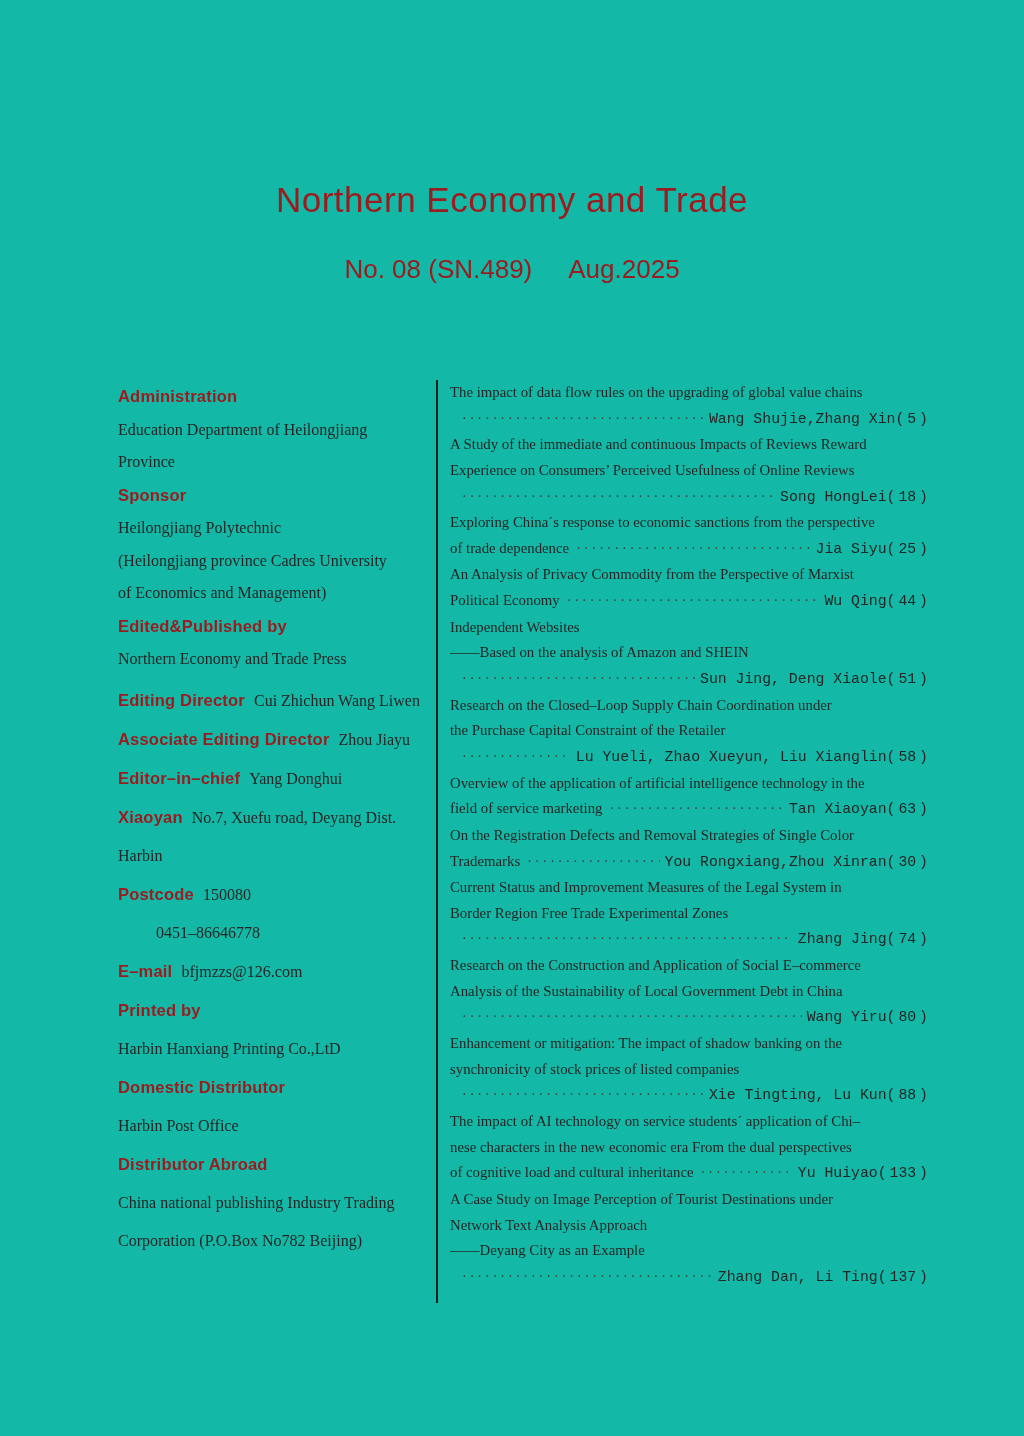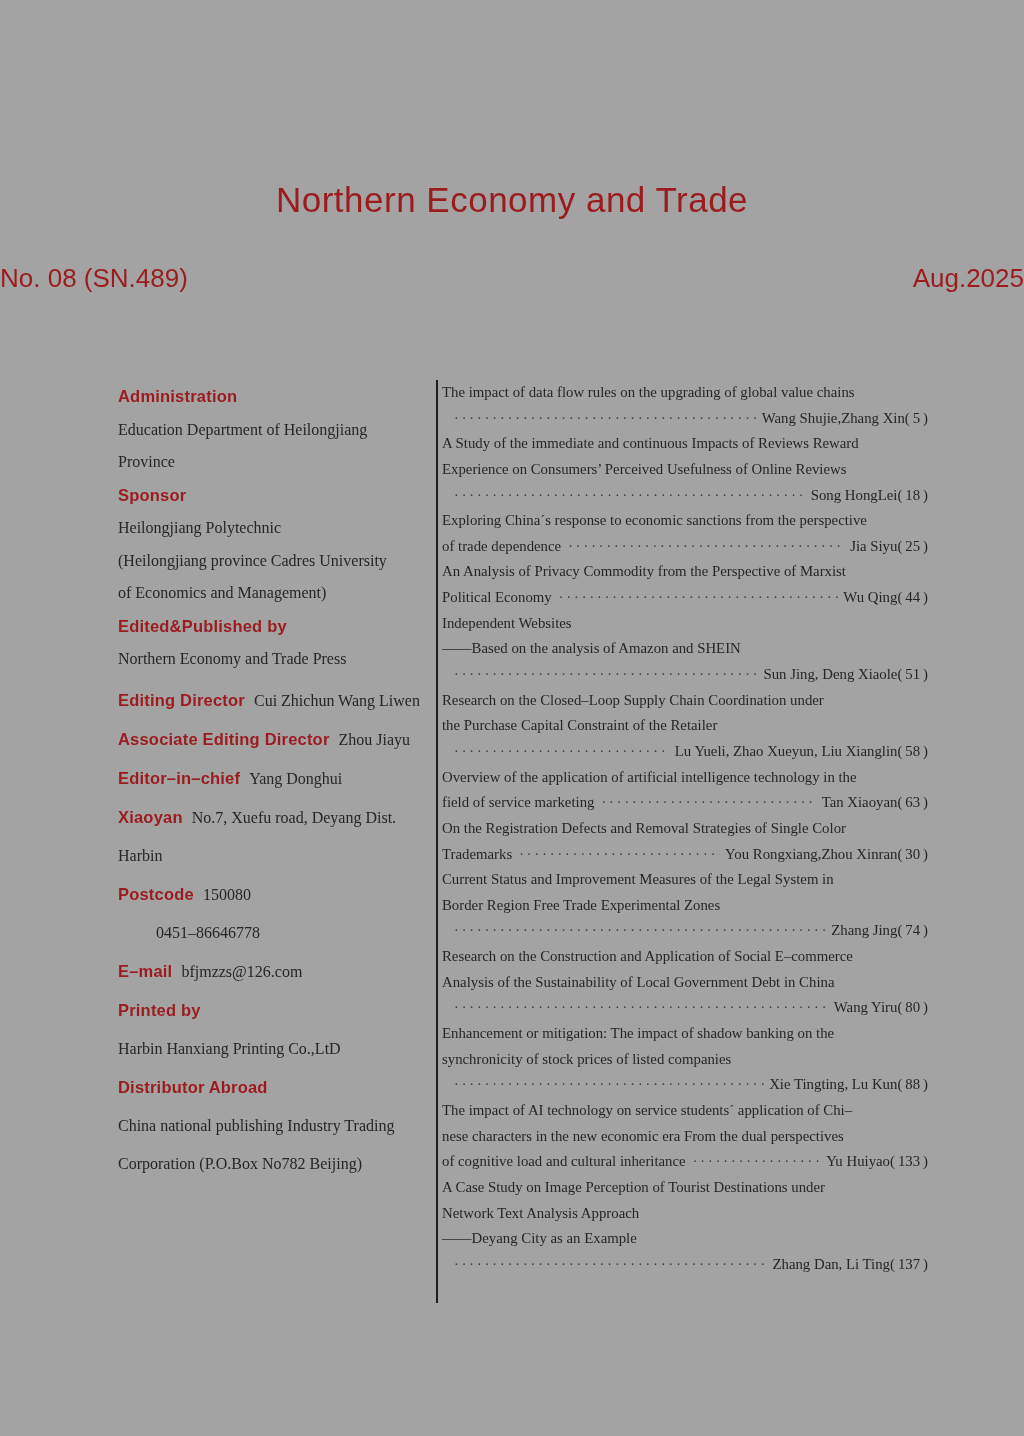--- a/index.html
+++ b/index.html
@@ -1,45 +1,45 @@
 <!DOCTYPE html>
 <html style="--accent: #9b1b1e; --ink: #262626; --divider: #1d1d1d;"><head>
 <meta charset="utf-8">
 <style>
   :root { --accent:#9b1b1e; --ink:#262626; --divider:#1d1d1d; }
   html,body{margin:0;padding:0;background:#ffffff;}
   .page{
-    position:relative;width:1024px;height:1436px;background:#a3a3a3;overflow:hidden;
+    position:relative;width:1024px;height:1436px;background:#14b8a6;overflow:hidden;
     font-family:"Liberation Serif",serif;color:var(--ink);
   }
   
   .masthead{position:absolute;top:180px;left:0;width:100%;text-align:center;
     color:var(--accent);font-family:"Liberation Sans",sans-serif;}
   .masthead-title{font-size:35px;font-weight:400;letter-spacing:.5px;}
-  .masthead-issue{margin-top:43px;font-size:26px;display:flex;justify-content:space-between;gap:36px;}
+  .masthead-issue{margin-top:34px;font-size:26px;display:flex;justify-content:center;gap:36px;}
   
   .main{position:absolute;top:380px;left:118px;width:810px;display:flex;align-items:flex-start;}
   .info{width:318px;flex:none;}
   .v-divider{width:2px;height:923px;background:var(--divider);flex:none;}
-  .toc{flex:1 1 auto;min-width:0;padding-left:4px;font-size:14.8px;}
+  .toc{flex:1 1 auto;min-width:0;padding-left:12px;font-size:14.8px;}
   
   .info-row{line-height:32.5px;font-size:16px;white-space:nowrap;}
   .info-group.loose .info-row{line-height:38px;}
   .info-group.loose-first{margin-top:5px;}
   .info-label{font-family:"Liberation Sans",sans-serif;font-weight:700;font-size:16.5px;
     color:var(--accent);letter-spacing:.2px;}
   .info-value{margin-left:9px;}
   .info-row.indent{padding-left:38px;}
   
   .toc-line{display:flex;align-items:baseline;line-height:25.64px;white-space:nowrap;}
   .toc-line .t{flex:none;}
   .toc-line.lead{padding-left:5px;}
   .dots{flex:1 1 0;min-width:0;overflow:hidden;letter-spacing:3px;color:#3c3c3c;
     margin:0 5px 0 7px;font-size:14px;}
-  .authors{flex:none;}
+  .authors{flex:none;font-family:Liberation Mono, monospace;}
 </style>
 </head>
 <body>
 
 <div class="page">
 
   <div class="masthead">
     <div class="masthead-title">Northern Economy and Trade</div>
     <div class="masthead-issue">
       <span>No. 08  (SN.489)</span>
@@ -84,20 +84,24 @@
           <div class="info-row indent">0451–86646778</div>
         </div>
         <div class="info-group loose">
           <div class="info-row"><span class="info-label">E–mail</span><span class="info-value">bfjmzzs@126.com</span></div>
         </div>
         <div class="info-group loose">
           <div class="info-row"><span class="info-label">Printed by</span></div>
           <div class="info-row">Harbin Hanxiang Printing Co.,LtD</div>
         </div>
         <div class="info-group loose">
+          <div class="info-row"><span class="info-label">Domestic Distributor</span></div>
+          <div class="info-row">Harbin Post Office</div>
+        </div>
+        <div class="info-group loose">
           <div class="info-row"><span class="info-label">Distributor Abroad</span></div>
           <div class="info-row">China national publishing Industry Trading</div>
           <div class="info-row">Corporation (P.O.Box No782 Beijing)</div>
         </div>
       </div>
     <div class="v-divider"></div>
     <div class="toc">
         <div class="toc-entry">
           <div class="toc-line">
             <span class="t">The impact of data flow rules on the upgrading of global value chains</span>

